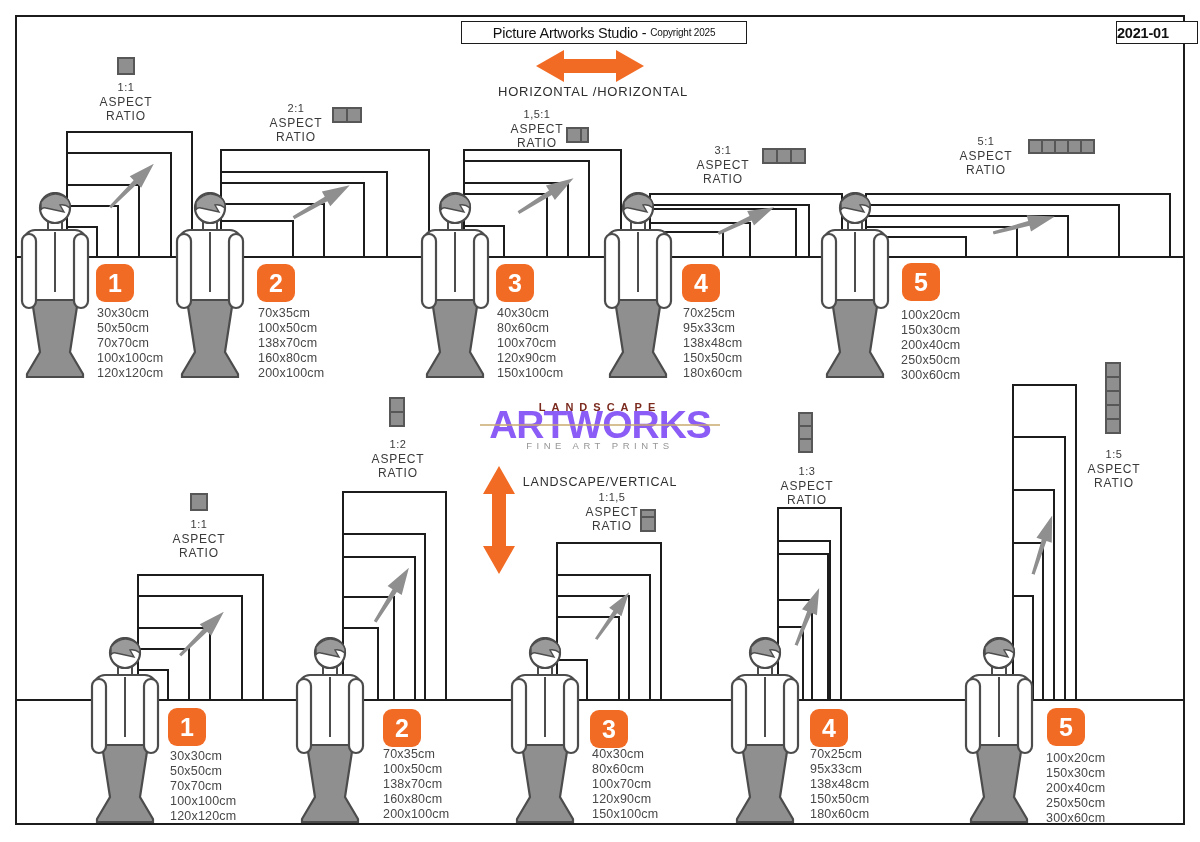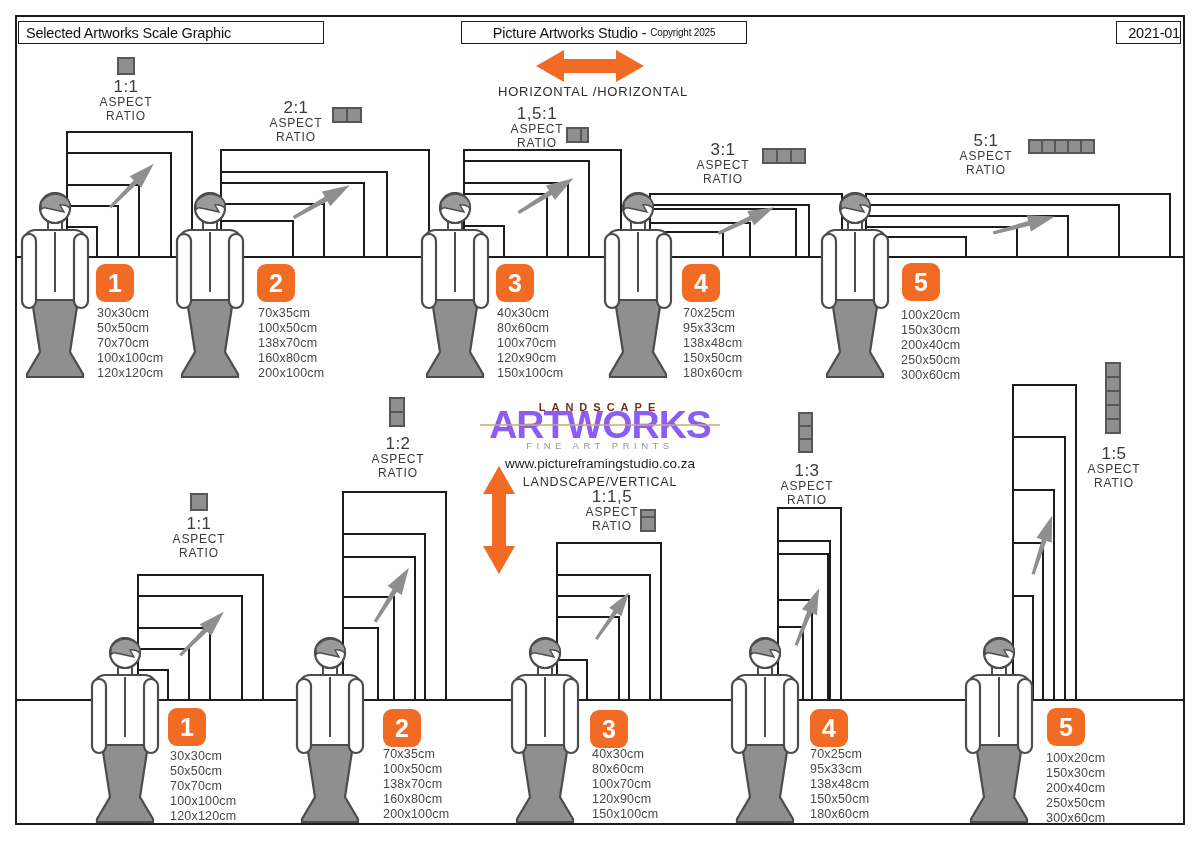--- a/index.html
+++ b/index.html
@@ -14,21 +14,21 @@
   .fr{position:absolute;border:2.5px solid #1c1c1c;box-sizing:border-box;background:transparent;}
   .person{position:absolute;width:80px;height:186px;}
   .diag{position:absolute;transform-origin:0 50%;}
   .badge{position:absolute;width:38px;height:38px;background:#f26b24;border-radius:9px;
         color:#fff;font-size:25px;font-weight:bold;display:flex;align-items:center;
         justify-content:center;z-index:6;}
   .sizes{position:absolute;margin:0;padding:0;list-style:none;font-size:12.5px;
         line-height:15px;color:#484848;letter-spacing:0.2px;z-index:6;}
   .alabel{position:absolute;width:90px;text-align:center;font-size:12px;line-height:14.5px;
         color:#3a3a3a;letter-spacing:0.8px;z-index:5;}
-  .alabel .rt{font-size:17px;letter-spacing:0.5px;}
+  .alabel .rt{font-size:11px;letter-spacing:0.5px;}
   .icon{position:absolute;display:flex;z-index:5;}
   .icon.col{flex-direction:column;}
   .cell{background:#8f8f8f;border:2px solid #575757;box-sizing:border-box;}
   .orient-label{position:absolute;text-align:center;font-size:13px;letter-spacing:0.8px;
         color:#2e2e2e;z-index:5;}
   .logo{position:absolute;left:450px;top:401px;width:300px;text-align:center;z-index:5;}
   .logo-selected{font-size:11px;font-weight:bold;letter-spacing:6px;color:#7b2a1e;}
   .logo-artworks{position:relative;font-size:39px;font-weight:800;letter-spacing:-1px;
         color:#8b5cf6;line-height:30px;margin-top:-3px;}
   .logo-line{position:absolute;left:30px;right:30px;top:48%;height:2px;background:#c8a96e;
@@ -56,28 +56,25 @@
         <line x1="40" y1="40" x2="40" y2="100" stroke="#4c4c4c" stroke-width="2"></line>
       </symbol>
       <symbol id="diagarrow" viewBox="0 0 100 40">
         <path d="M0,17.5 L58,16 L58,7 L100,20 L58,33 L58,24 L0,22.5 Z" fill="#8f8f8f"></path>
       </symbol>
     </defs>
   </svg>
 
   <div class="border-frame"></div>
 
-  <div class="hbox" style="left:18px;width:306px;padding-left:7px;">
-    <span>Selected Artworks Scale Graphic</span>
-  </div>
   <div class="hbox" style="left:461px;width:286px;justify-content:center;">
     <span>Picture Artworks Studio -</span>&nbsp;
     <span style="font-size:10px;">Copyright 2025</span>
   </div>
-  <div class="hbox" style="left:1116px;width:65px;justify-content:flex-end;">
+  <div class="hbox" style="left:1116px;width:82px;justify-content:flex-start;font-weight:bold;">
     <span>2021-01</span>
   </div>
 
   <svg style="position:absolute;left:536px;top:47px;z-index:5" width="108" height="38">
     <polygon points="0,19 28,3 28,12 80,12 80,3 108,19 80,35 80,26 28,26 28,35" fill="#f26b24"></polygon>
   </svg>
   <div class="orient-label" style="left:463px;top:84px;width:260px;">HORIZONTAL /HORIZONTAL</div>
 
   <svg style="position:absolute;left:480px;top:466px;z-index:5" width="38" height="108">
     <polygon points="19,0 35,28 26,28 26,80 35,80 19,108 3,80 12,80 12,28 3,28" fill="#f26b24"></polygon>
@@ -85,21 +82,20 @@
   <div class="orient-label" style="left:470px;top:475px;width:260px;font-size:12.5px;">LANDSCAPE/VERTICAL</div>
 
   <div class="logo">
     <div class="logo-selected">LANDSCAPE</div>
     <div class="logo-artworks">
       <span>ARTWORKS</span>
       <span class="logo-line"></span>
     </div>
     <div class="logo-tagline">FINE ART PRINTS</div>
   </div>
-  <div class="website">www.pictureframingstudio.co.za</div>
 
   <div class="shelf" style="top:255.5px;"></div>
   <div class="shelf" style="top:698.5px;"></div>
 
   <i class="fr" style="left:66px;top:131px;width:127px;height:127px"></i>
   <i class="fr" style="left:66px;top:152px;width:106px;height:106px"></i>
   <i class="fr" style="left:66px;top:184px;width:74px;height:74px"></i>
   <i class="fr" style="left:66px;top:205px;width:53px;height:53px"></i>
   <i class="fr" style="left:66px;top:226px;width:32px;height:32px"></i>
 

